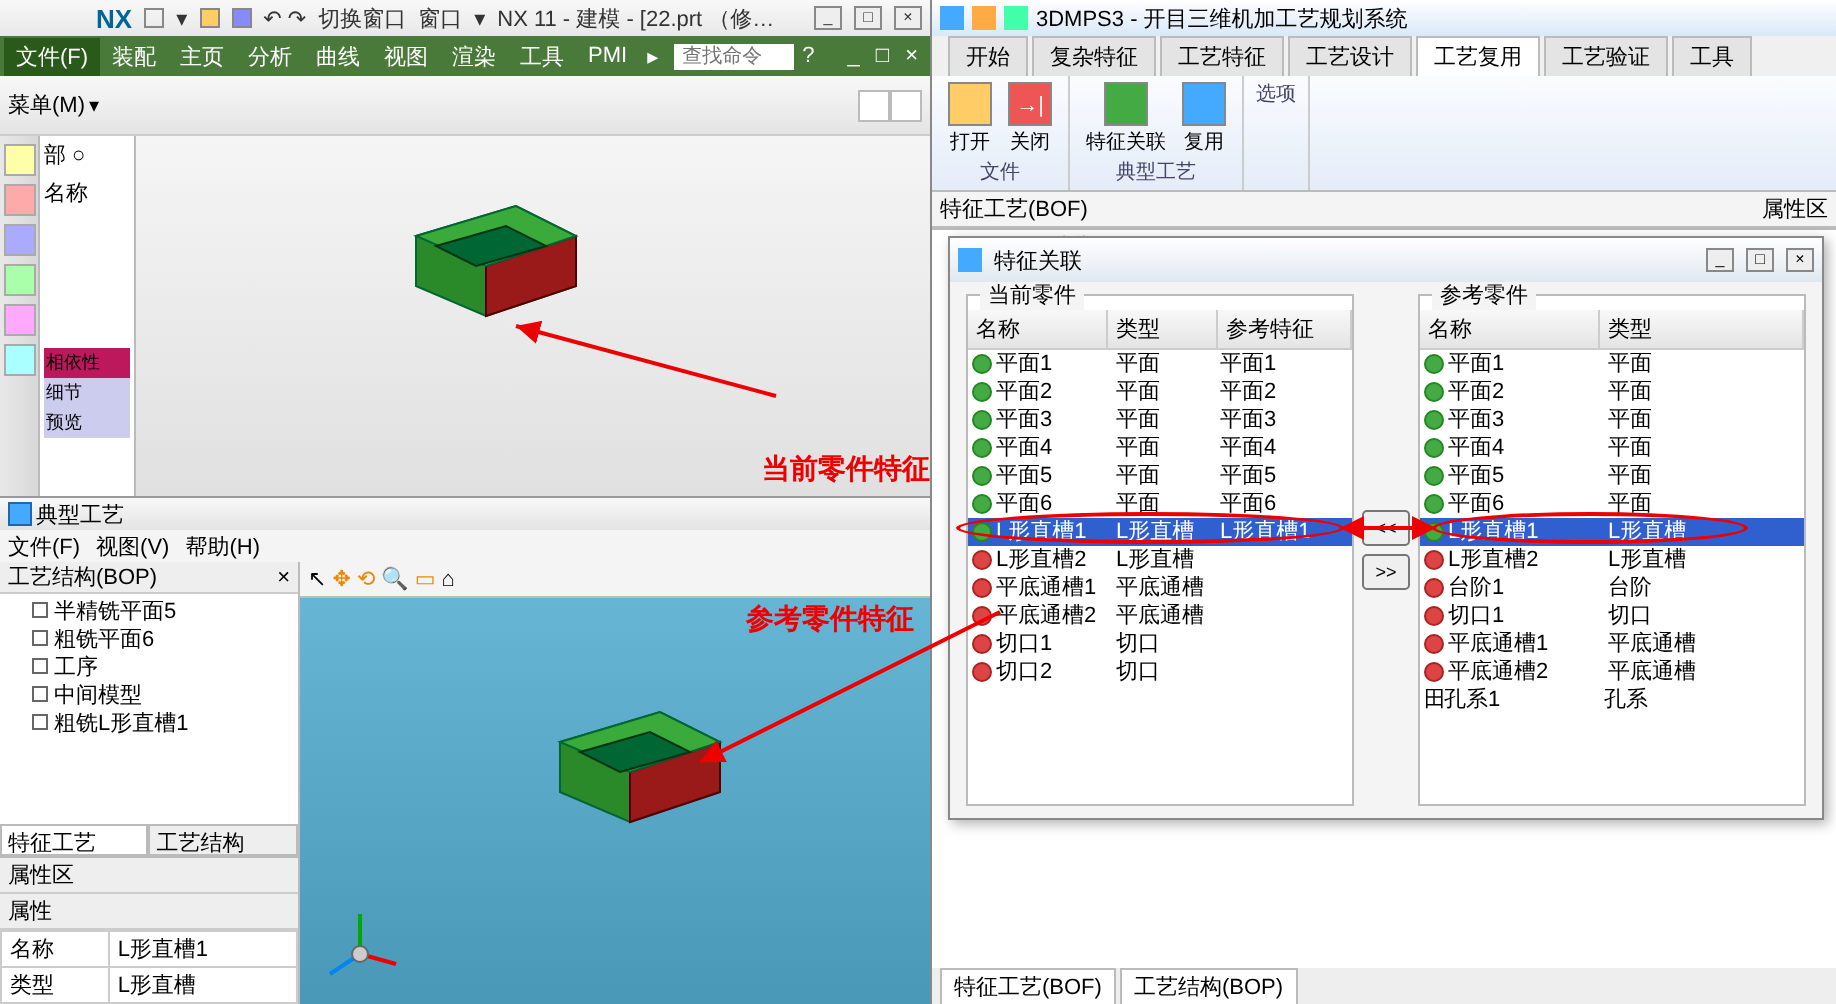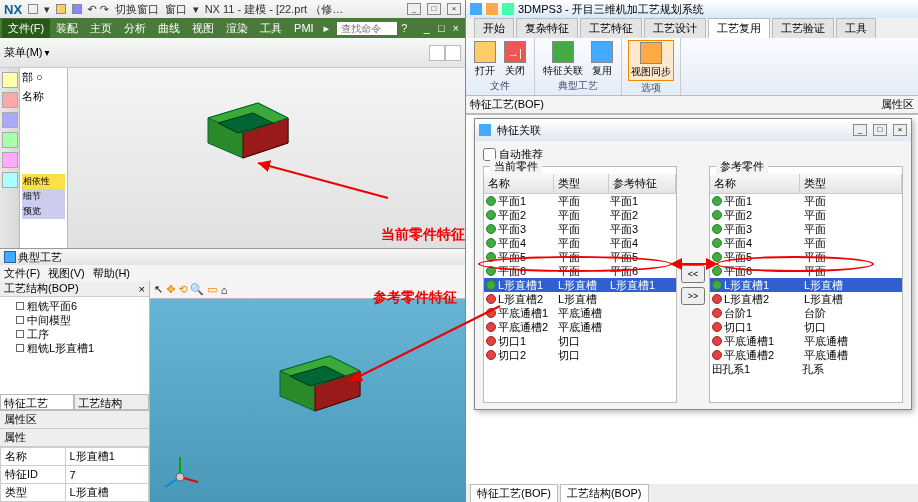--- a/index.html
+++ b/index.html
@@ -3,21 +3,21 @@
 <meta charset="utf-8">
 <style>
 * { box-sizing: border-box; margin: 0; padding: 0; font-family: "Microsoft YaHei", "SimSun", Arial, sans-serif; font-size: 11px; }
 body { width: 918px; height: 502px; background: #f0f0f0; position: relative; overflow: hidden; }
 .container { display: flex; width: 100%; height: 100%; }
 .left-half { width: 466px; height: 100%; border-right: 1px solid #888; display: flex; flex-direction: column; }
 .right-half { width: 452px; height: 100%; display: flex; flex-direction: column; background: #e8f0f8; }
 
 
 .nx-title { height: 18px; background: linear-gradient(#f8f8f8,#e8e8e8); display: flex; align-items: center; padding: 0 4px; gap: 6px; font-size: 10px; color: #333; }
-.nx-title .logo { font-weight: bold; color: #006699; font-size: 13px; }
+.nx-title .logo { font-weight: bold; color: #006699; font-size: 13px; margin-left: 44px; }
 .spacer { flex: 1; }
 .win-btn { width: 14px; height: 12px; border: 1px solid #888; background: #eee; font-size: 8px; line-height: 10px; text-align: center; cursor: pointer; }
 
 
 .nx-menu { height: 20px; background: #4a7a3a; display: flex; align-items: center; padding: 0 2px; }
 .nx-menu .item { padding: 2px 6px; color: #fff; font-size: 11px; cursor: pointer; }
 .nx-menu .item.active { background: #2a5a1a; }
 .nx-menu .search { margin-left: 4px; background: #fff; border: none; padding: 1px 4px; width: 60px; font-size: 10px; }
 .nx-menu .arrow { color: #fff; padding: 0 4px; cursor: pointer; }
 
@@ -156,21 +156,21 @@
         <span class="side-ic" style="background:#faa"></span>
         <span class="side-ic" style="background:#aaf"></span>
         <span class="side-ic" style="background:#afa"></span>
         <span class="side-ic" style="background:#faf"></span>
         <span class="side-ic" style="background:#aff"></span>
       </div>
       <div class="nx-tree">
         <div><span>部</span> ○</div>
         <div style="margin-top:4px">名称</div>
         <div style="height:70px"></div>
-        <div style="background:#fde047;padding:1px;font-size:9px">相依性</div>
+        <div style="background:#be185d;padding:1px;font-size:9px">相依性</div>
         <div style="background:#cce;padding:1px;font-size:9px">细节</div>
         <div style="background:#cce;padding:1px;font-size:9px">预览</div>
       </div>
       <div class="nx-view">
         <svg class="part3d" style="left:120px;top:20px" viewBox="0 0 120 80">
           <polygon points="20,30 70,15 100,30 100,55 55,70 20,55" fill="#2a8a2a" stroke="#063"></polygon>
           <polygon points="100,30 100,55 55,70 55,45" fill="#9a1a1a" stroke="#500"></polygon>
           <polygon points="20,30 70,15 100,30 55,45" fill="#3aaa3a" stroke="#063"></polygon>
           <polygon points="30,35 65,25 85,35 50,45" fill="#063" stroke="#031"></polygon>
         </svg>
@@ -197,41 +197,38 @@
         <span>帮助(H)</span>
       </div>
       <div class="lower-body">
         <div class="tree-pane">
           <div class="tree-title">
               <span>工艺结构(BOP)</span>
               <span class="spacer"></span>
               <span>×</span>
             </div>
           <div class="tree-body" id="lower-tree">
+              <div class="row"><span class="sq"></span>半精铣平面5</div>
               <div class="row"><span class="sq"></span>粗铣平面6</div>
+              <div class="row"><span class="sq"></span>工序</div>
               <div class="row"><span class="sq"></span>中间模型</div>
-              <div class="row"><span class="sq"></span>工序</div>
               <div class="row"><span class="sq"></span>粗铣L形直槽1</div>
             </div>
           <div style="height:16px;background:#eee;font-size:9px;display:flex">
             <span style="padding:1px 3px;border:1px solid #bbb;background:#fff">特征工艺(BOF)</span>
             <span style="padding:1px 3px;border:1px solid #bbb">工艺结构(BOP)</span>
           </div>
           <div class="prop-pane">
             <div class="hdr">属性区</div>
             <div class="hdr">属性</div>
             <table>
               <tbody>
                   <tr>
                     <td>名称</td>
                     <td>L形直槽1</td>
-                  </tr>
-              <tr>
-                    <td>特征ID</td>
-                    <td>7</td>
                   </tr>
               <tr>
                     <td>类型</td>
                     <td>L形直槽</td>
                   </tr>
             </tbody>
               </table>
           </div>
         </div>
         <div class="view2">
@@ -256,21 +253,21 @@
                 </marker>
               </defs>
             <line x1="170" y1="5" x2="20" y2="80" stroke="#e00" stroke-width="2" marker-end="url(#ah2)"></line>
           </svg>
           <svg style="position:absolute;left:10px;bottom:10px;width:40px;height:40px">
             <line x1="20" y1="25" x2="20" y2="5" stroke="#0a0" stroke-width="2"></line>
             <line x1="20" y1="25" x2="38" y2="30" stroke="#e00" stroke-width="2"></line>
             <line x1="20" y1="25" x2="5" y2="35" stroke="#08e" stroke-width="2"></line>
             <circle cx="20" cy="25" r="4" fill="#ccc" stroke="#666"></circle>
           </svg>
-          <div class="red-bold" style="right:8px;top:8px">参考零件特征</div>
+          <div class="red-bold" style="right:8px;top:20px">参考零件特征</div>
         </div>
       </div>
     </div>
   </div>
 
   <div class="right-half">
     <div class="r-title">
       <span style="width:12px;height:12px;background:#4af"></span>
       <span style="width:12px;height:12px;background:#fa4"></span>
       <span style="width:12px;height:12px;background:#4fa"></span>
@@ -306,26 +303,20 @@
               <div class="lbl">特征关联</div>
             </div>
           <div class="big-btn">
               <div class="ic" style="background:#4af"></div>
               <div class="lbl">复用</div>
             </div>
         </div>
         <div class="glabel">典型工艺</div>
       </div>
       <div class="r-group">
-        <div class="icons">
-          <div class="big-btn" style="border:1px solid #e80;background:#ffe8cc">
-              <div class="ic" style="background:#fa4"></div>
-              <div class="lbl">视图同步</div>
-            </div>
-        </div>
         <div class="glabel">选项</div>
       </div>
     </div>
     <div class="r-bar">
       <span>特征工艺(BOF)</span>
       <span style="margin-left:auto">属性区</span>
     </div>
     <div class="r-bottom" id="r-bottom">
         <div class="row">▸ <span style="width:8px;height:8px;display:inline-block;background:#fa4;border:1px solid #c82"></span> 平底通槽2</div>
         <div class="row">▸ <span style="width:8px;height:8px;display:inline-block;background:#fa4;border:1px solid #c82"></span> 切口1</div>
@@ -341,24 +332,20 @@
 <div class="dialog">
   <div class="dlg-title">
     <span style="width:12px;height:12px;background:#4af"></span>
     <span>特征关联</span>
     <span class="spacer"></span>
     <span class="win-btn">_</span>
     <span class="win-btn">□</span>
     <span class="win-btn">×</span>
   </div>
   <div class="dlg-body">
-    <label class="chk">
-        <input type="checkbox" style="">
-        <span>自动推荐</span>
-      </label>
     <div class="cols">
       <div class="col">
         <div class="fset">
           <div class="leg">当前零件</div>
           <div class="listhdr">
               <span style="width:70px">名称</span>
               <span style="width:55px">类型</span>
               <span style="flex:1">参考特征</span>
             </div>
           <div class="list" id="cur-list">

